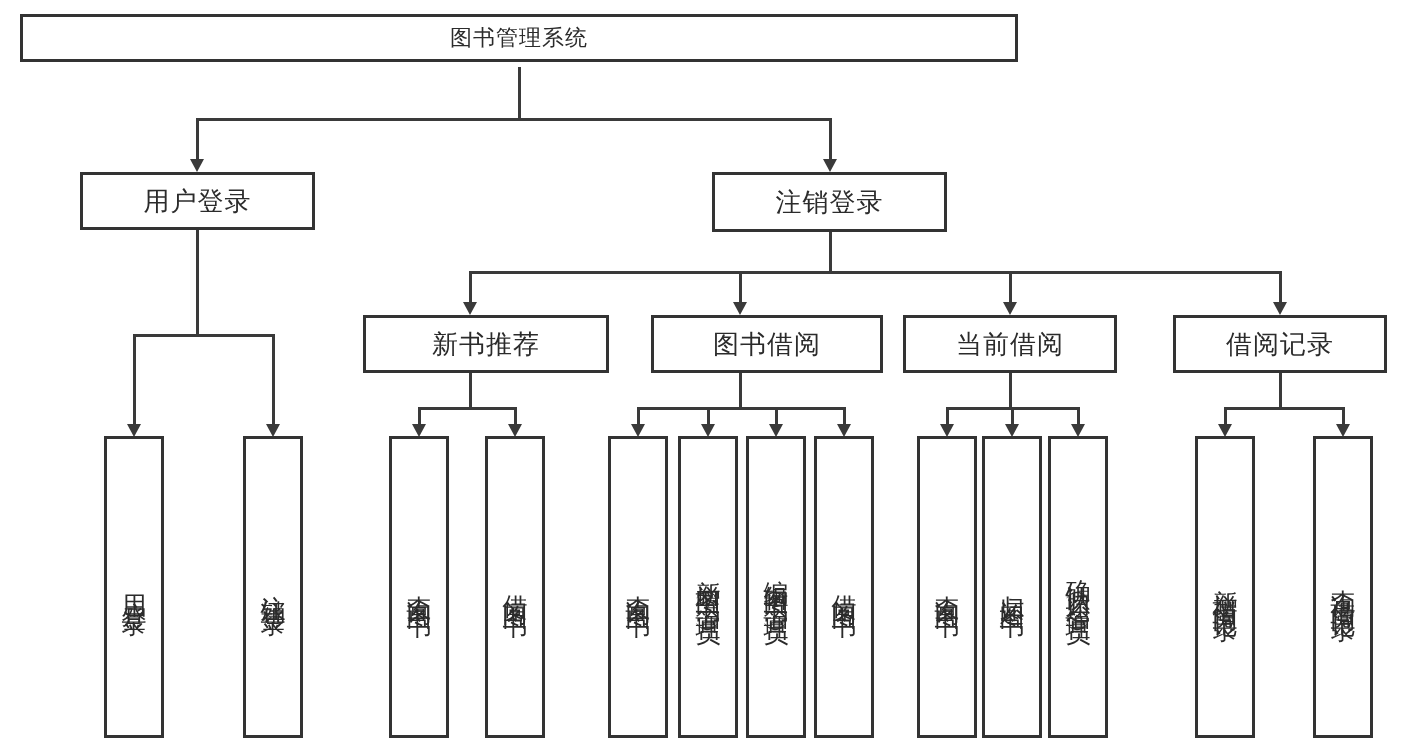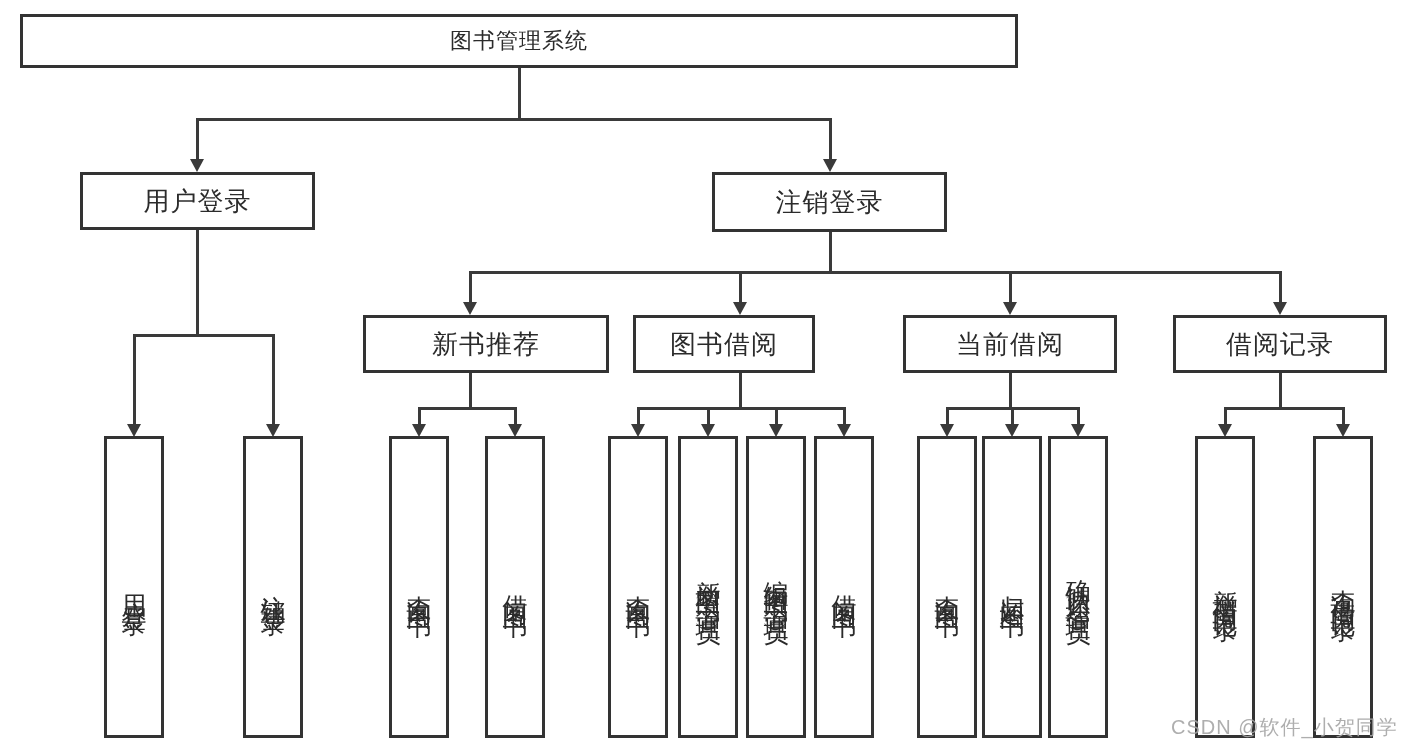--- a/index.html
+++ b/index.html
@@ -85,37 +85,37 @@
   <i class="ln" style="left:1077px;top:407px;width:3px;height:18px"></i>
   <i class="ar" style="left:1071px;top:424px"></i>
 
   <i class="ln" style="left:1279px;top:372px;width:3px;height:36px"></i>
   <i class="ln" style="left:1224px;top:407px;width:121px;height:3px"></i>
   <i class="ln" style="left:1224px;top:407px;width:3px;height:18px"></i>
   <i class="ar" style="left:1218px;top:424px"></i>
   <i class="ln" style="left:1342px;top:407px;width:3px;height:18px"></i>
   <i class="ar" style="left:1336px;top:424px"></i>
 
-  <div class="box root" style="left:20px;top:14px;width:998px;height:54px">
+  <div class="box root" style="left:20px;top:14px;width:998px;height:48px">
     <span>图书管理系统</span>
   </div>
 
   <div class="box" style="left:80px;top:172px;width:235px;height:58px">
     <span>用户登录</span>
   </div>
 
   <div class="box" style="left:712px;top:172px;width:235px;height:60px">
     <span>注销登录</span>
   </div>
 
   <div class="box" style="left:363px;top:315px;width:246px;height:58px">
     <span>新书推荐</span>
   </div>
 
-  <div class="box" style="left:633px;top:315px;width:182px;height:58px">
+  <div class="box" style="left:651px;top:315px;width:232px;height:58px">
     <span>图书借阅</span>
   </div>
 
   <div class="box" style="left:1173px;top:315px;width:214px;height:58px">
     <span>借阅记录</span>
   </div>
 
   <div class="box" style="left:903px;top:315px;width:214px;height:58px">
     <span>当前借阅</span>
   </div>
@@ -165,15 +165,14 @@
   </div>
 
   <div class="box leaf" style="left:1195px;top:436px;width:60px;height:302px">
     <span class="vtext">新增借阅记录</span>
   </div>
 
   <div class="box leaf" style="left:1313px;top:436px;width:60px;height:302px">
     <span class="vtext">查询借阅记录</span>
   </div>
 
-  <div class="watermark">CSDN @软件_小贺同学</div>
 
 </div>
 
 </body></html>

